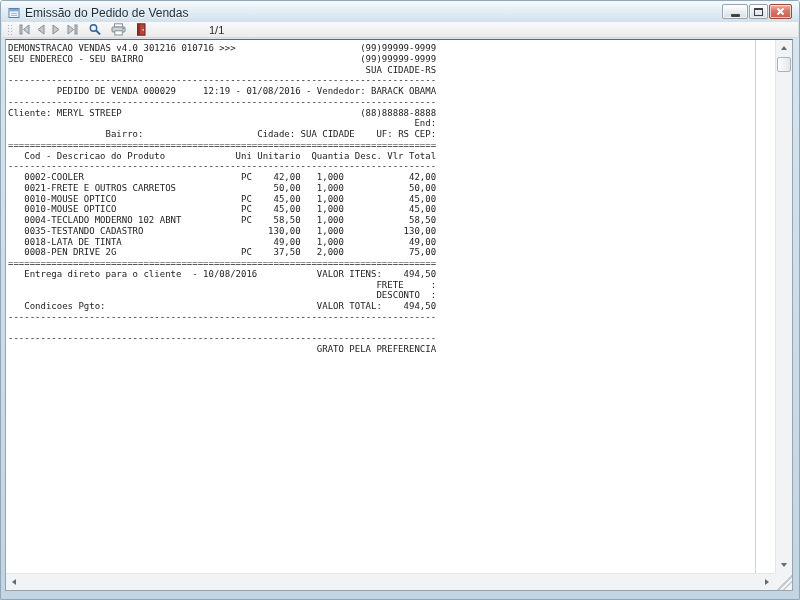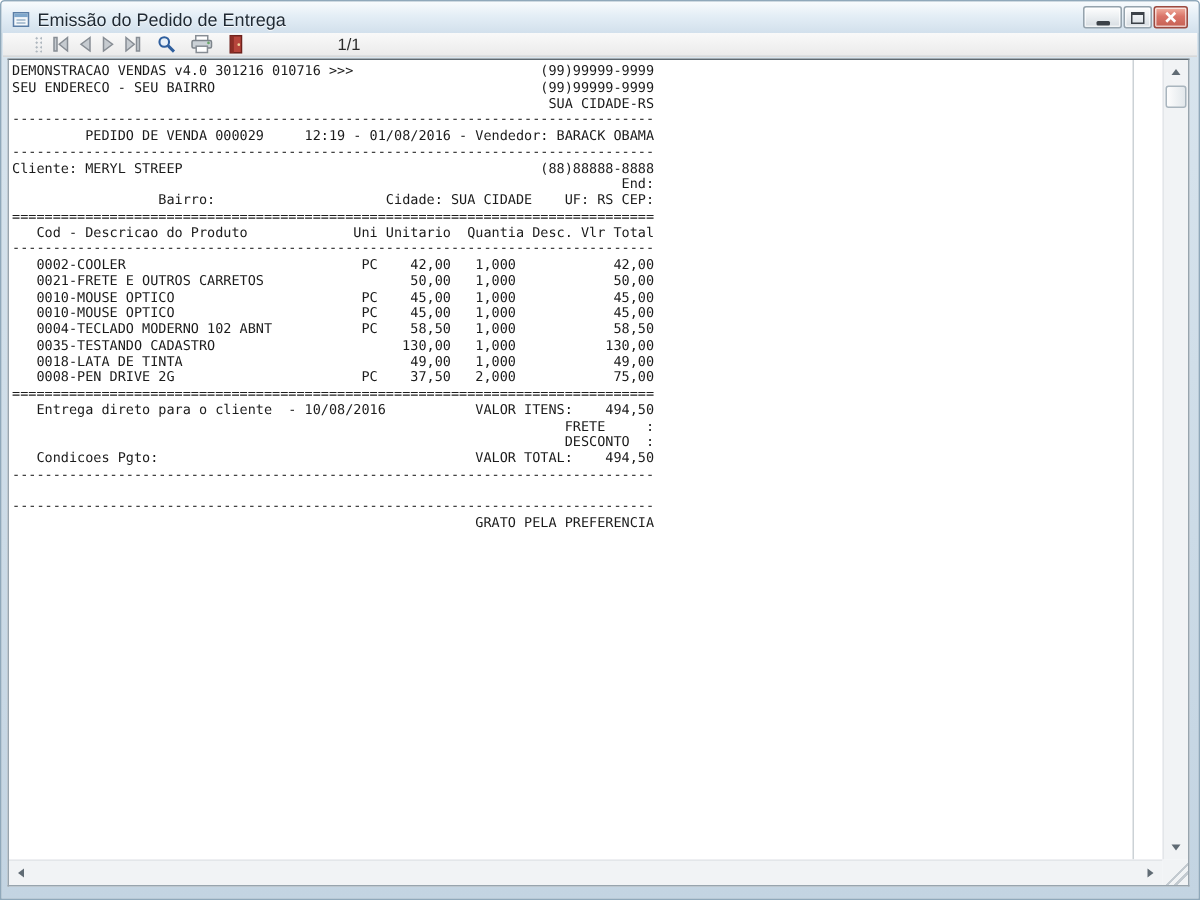--- a/index.html
+++ b/index.html
@@ -23,21 +23,21 @@
     box-shadow: inset 0 0 0 1px rgba(255,255,255,.65); cursor: default; }
   .winbtn.min { width: 26px; } .winbtn.max { width: 19px; }
   .winbtn.close { width: 23px; border-color: #9c4a40;
     background: linear-gradient(#f2b3a3, #da7569 45%, #c55f52); }
   .min-glyph { width: 9px; height: 3px; background: #3c4248; margin-top: 7px; border-radius: 1px; }
   .max-glyph { width: 9px; height: 8px; border: 1px solid #3c4248; border-top-width: 2px; background: transparent; }
 
   
   .toolbar { position: absolute; top: 21px; left: 1px; right: 1px; height: 16px;
     background: linear-gradient(#f9f9f9, #ebebeb);
-    border-bottom: 1px solid #d8d8d8; display: flex; align-items: center; padding: 1px 20px; }
+    border-bottom: 1px solid #d8d8d8; display: flex; align-items: center; padding: 1px 4px; }
   .gripper { width: 5px; height: 11px; margin: 0 4px 0 1px;
     background-image: radial-gradient(circle, #a9b2ba 34%, transparent 36%);
     background-size: 3px 3px; }
   .tbtn { width: 16px; height: 14px; border: none; background: transparent; padding: 0;
     display: flex; align-items: center; justify-content: center; }
   .tbtn.gap { margin-left: 7px; }
   .page-indicator { margin-left: 60px; font-size: 11px; color: #2b2b2b; }
 
   
   .client { position: absolute; top: 38px; left: 4px; right: 6px; bottom: 8px;
@@ -73,21 +73,21 @@
 
   <div class="titlebar">
     <span style="display:flex">
       <svg width="12" height="12" viewBox="0 0 12 12">
         <rect x="1" y="1.5" width="10" height="9" fill="#f4f8fb" stroke="#5b7ea6" stroke-width="1"></rect>
         <rect x="1.5" y="2" width="9" height="2.4" fill="#7fa7cc"></rect>
         <line x1="3" y1="6.4" x2="9" y2="6.4" stroke="#9bb3c9" stroke-width="1"></line>
         <line x1="3" y1="8.4" x2="9" y2="8.4" stroke="#9bb3c9" stroke-width="1"></line>
       </svg>
     </span>
-    <span class="title">Emissão do Pedido de Entrega</span>
+    <span class="title">Emissão do Pedido de Vendas</span>
     <div class="win-controls">
       <button class="winbtn min">
         <span class="min-glyph"></span>
       </button>
       <button class="winbtn max">
         <span class="max-glyph"></span>
       </button>
       <button class="winbtn close">
         <svg width="9" height="9" viewBox="0 0 9 9">
           <line x1="1.5" y1="1.5" x2="7.5" y2="7.5" stroke="#ffffff" stroke-width="1.8"></line>

